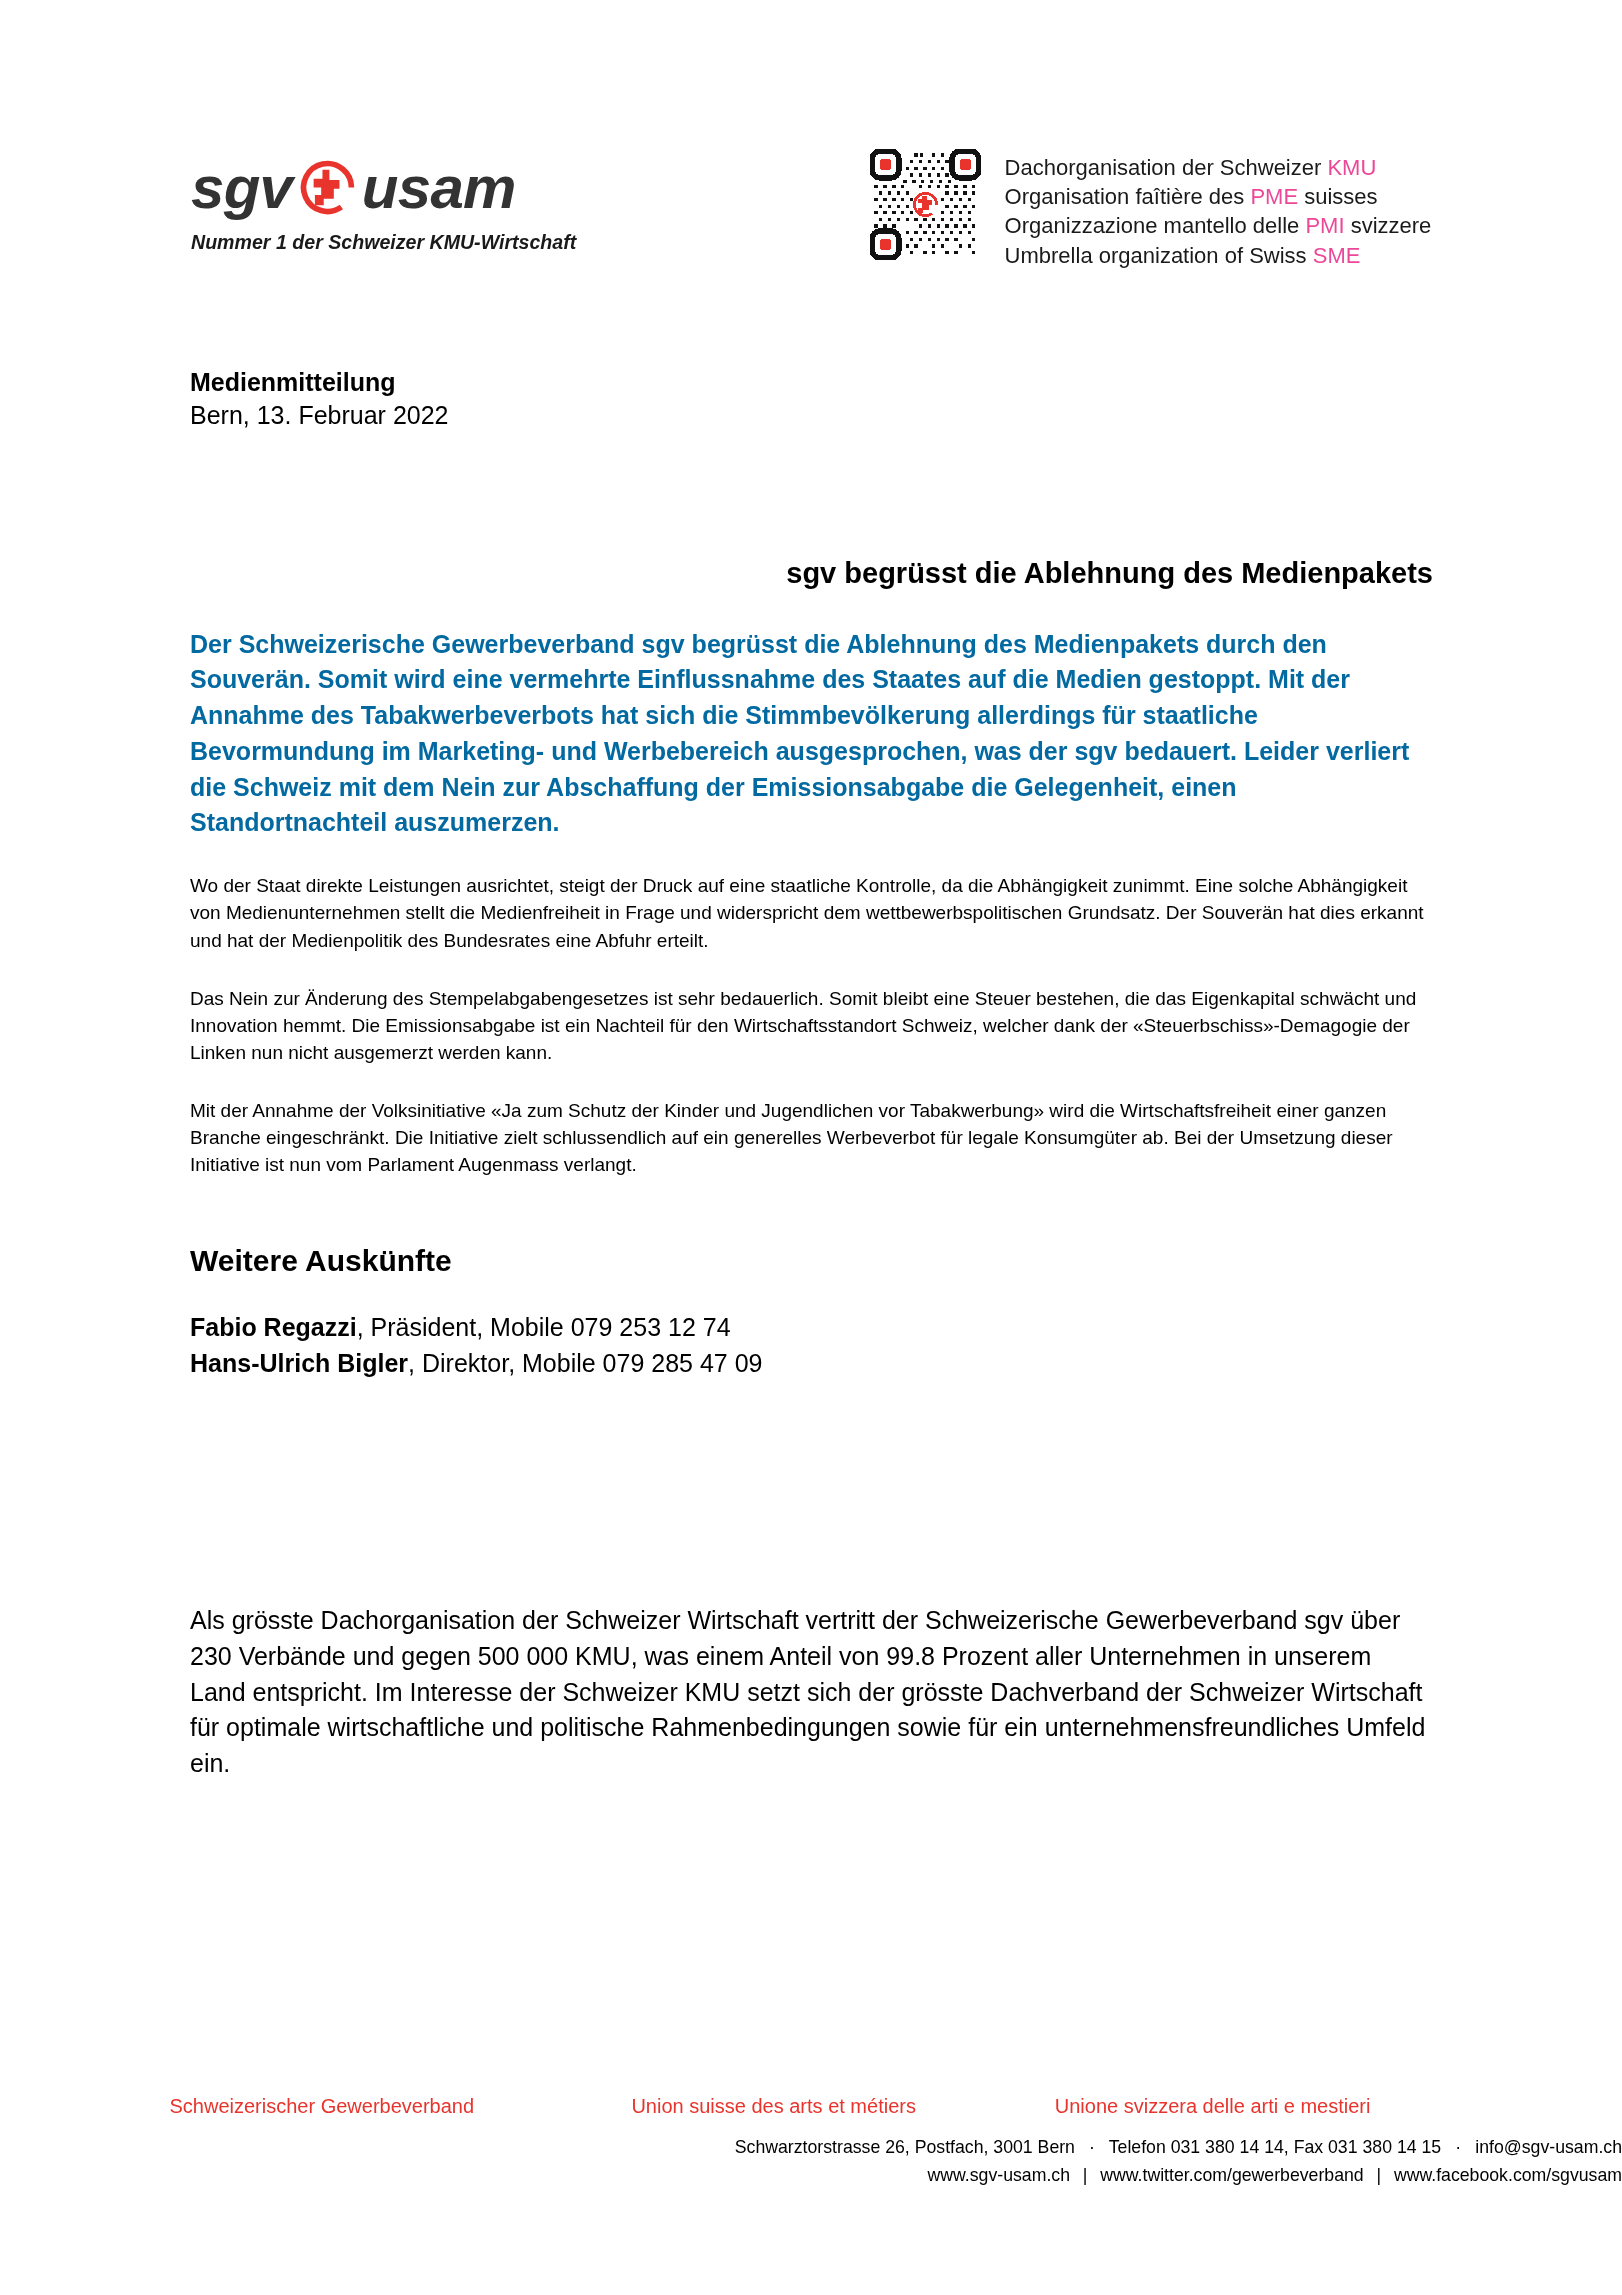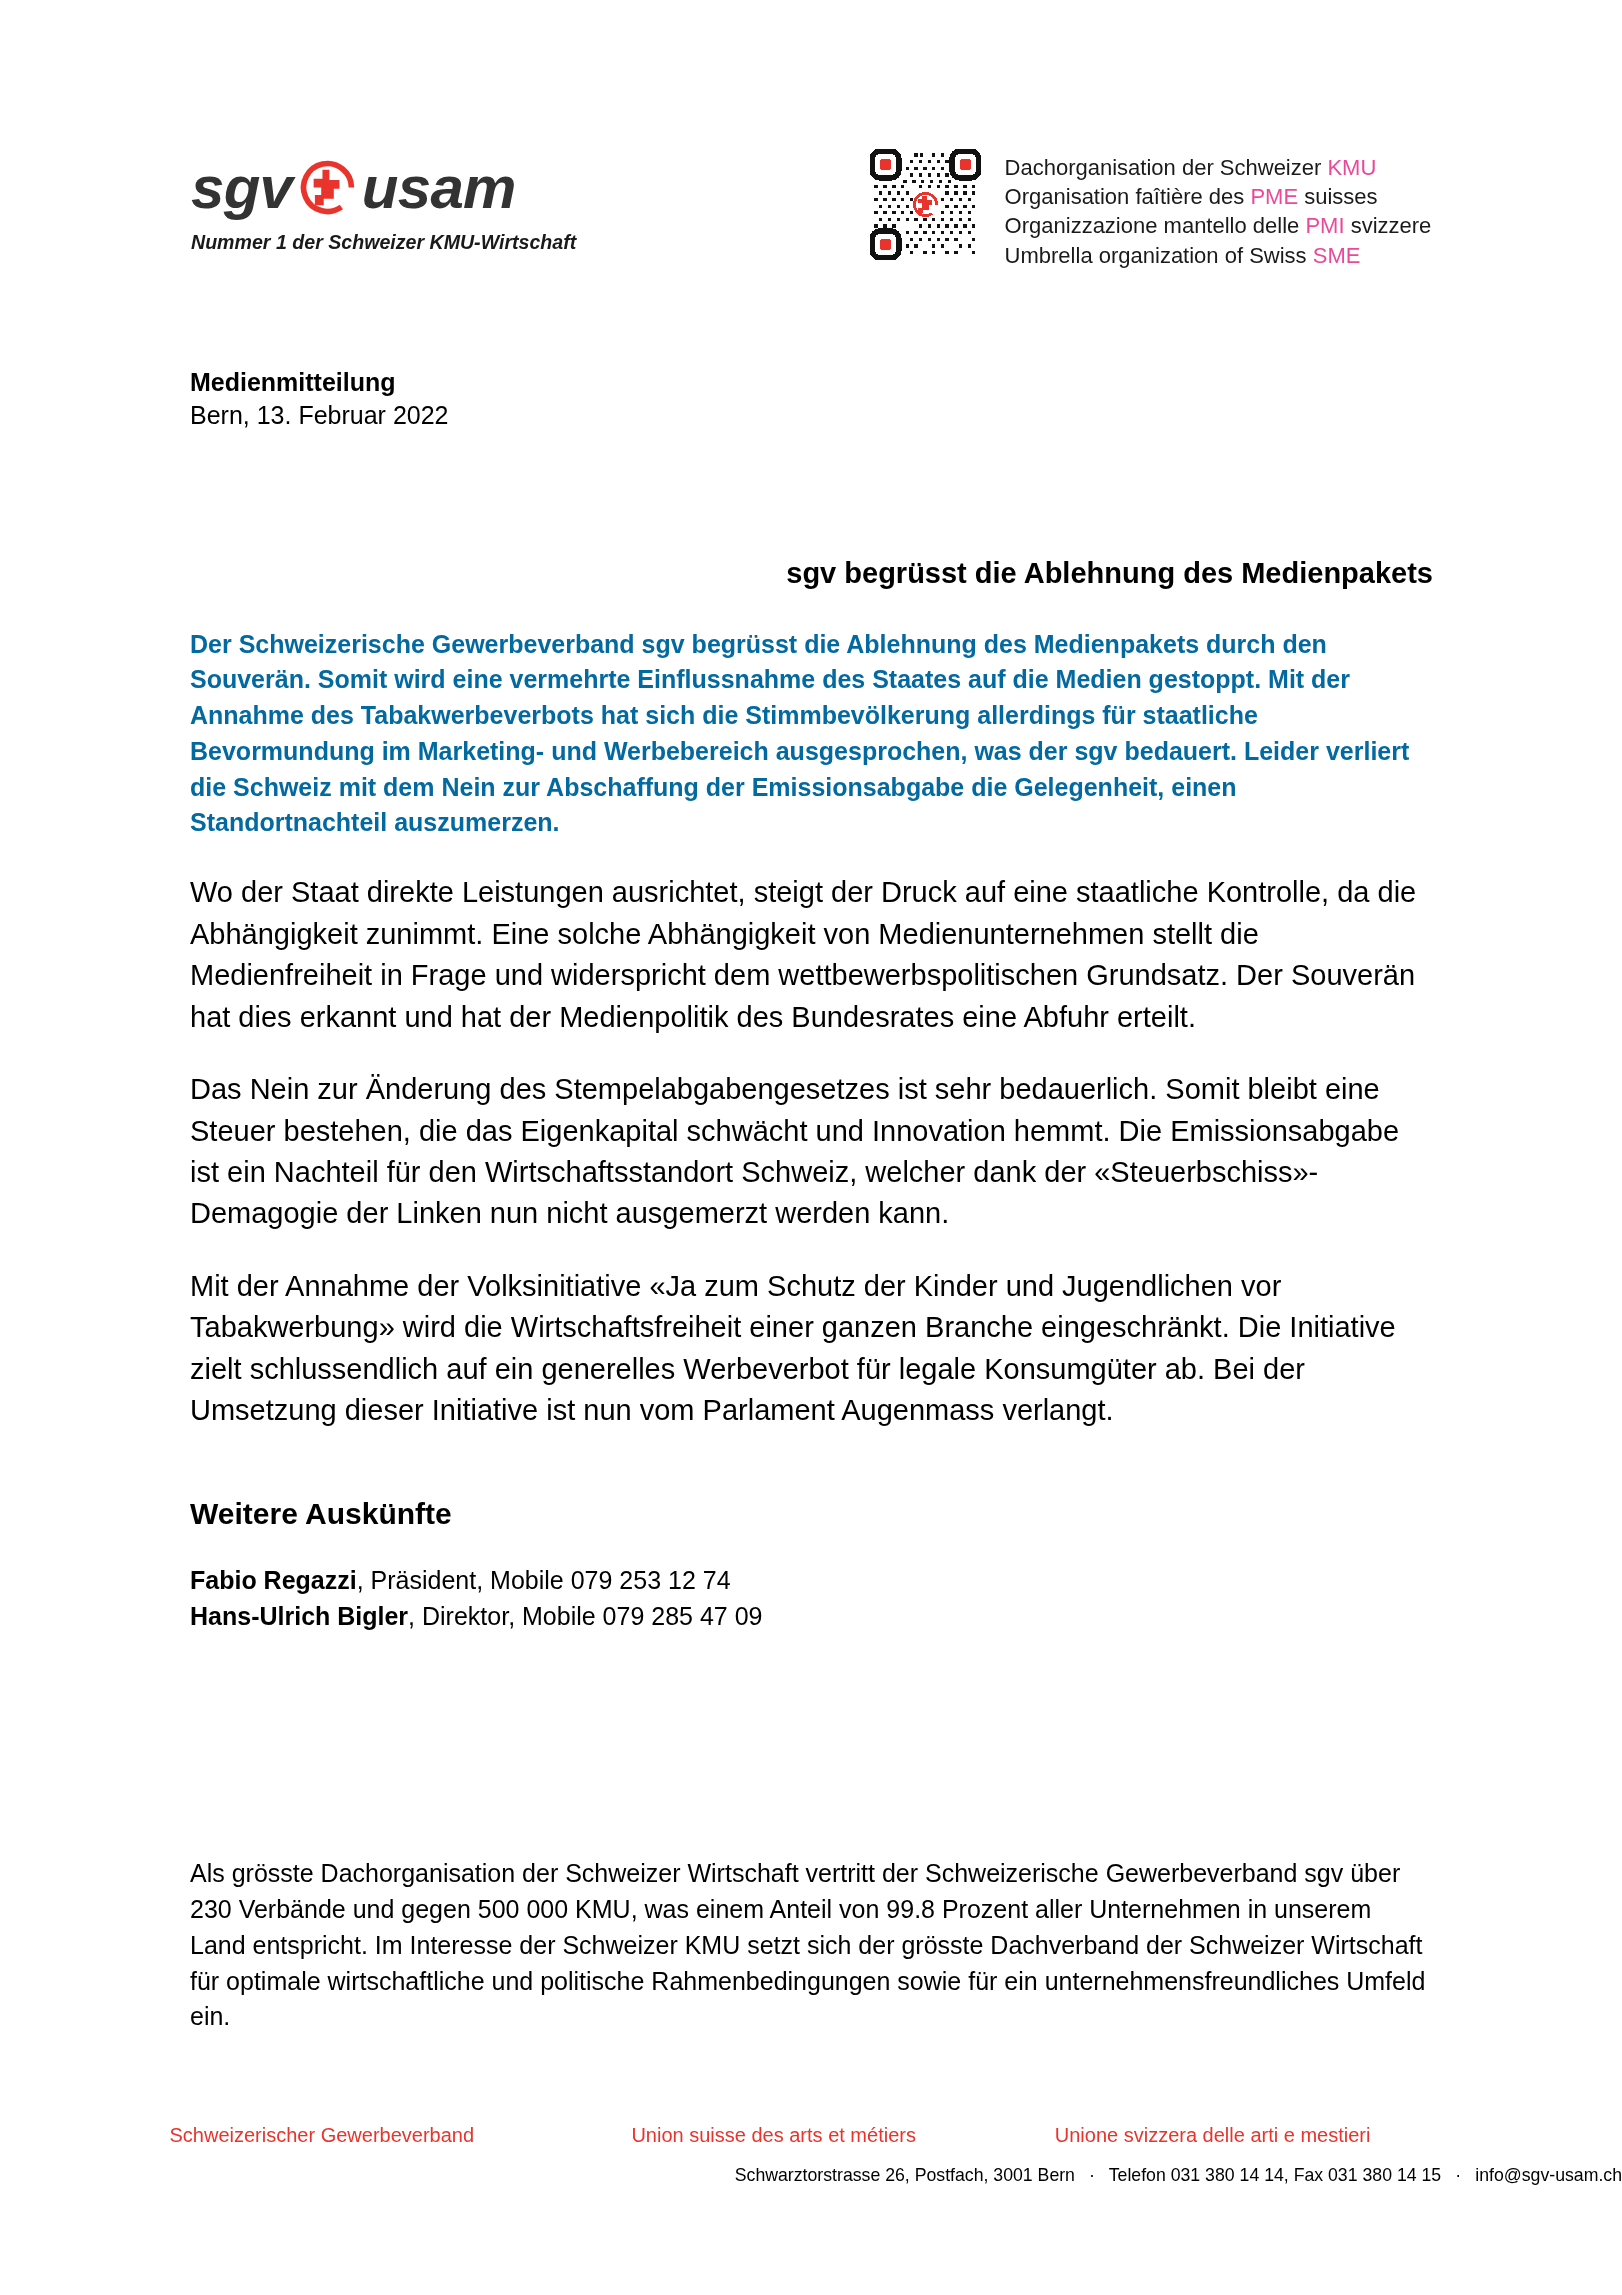--- a/index.html
+++ b/index.html
@@ -129,21 +129,21 @@
   .lead {
     margin-top: 34px;
     font-size: 25px;
     font-weight: bold;
     line-height: 1.43;
     color: #0369a1;
   }
 
   .para {
     margin-top: 31px;
-    font-size: 29px;
+    font-size: 19px;
     line-height: 1.43;
     color: #000;
   }
 
   .contact-heading {
     margin-top: 61px;
     font-size: 30px;
     font-weight: bold;
     line-height: 1.4;
   }
@@ -397,17 +397,24 @@
     </div>
 
     <div class="footer-address">
       <div>
         <span>Schwarztorstrasse 26, Postfach, 3001 Bern</span>
         <span class="sep">·</span>
         <span>Telefon 031 380 14 14, Fax 031 380 14 15</span>
         <span class="sep">·</span>
         <span>info@sgv-usam.ch</span>
       </div>
+      <div>
+        <span>www.sgv-usam.ch</span>
+        <span class="bar">|</span>
+        <span>www.twitter.com/gewerbeverband</span>
+        <span class="bar">|</span>
+        <span>www.facebook.com/sgvusam</span>
+      </div>
     </div>
   </div>
 
 </div>
 
 
 </body></html>

